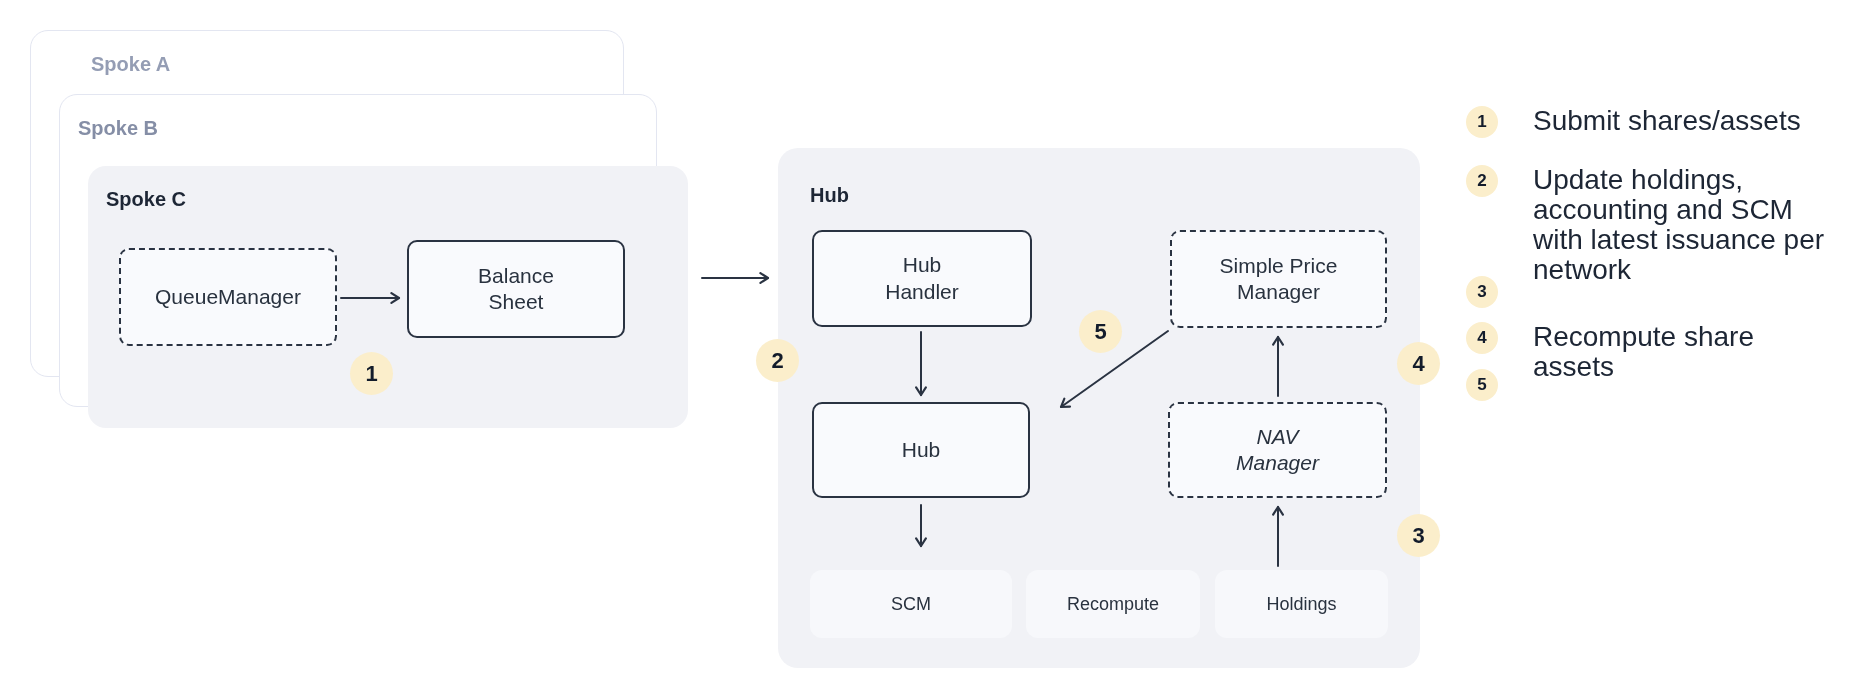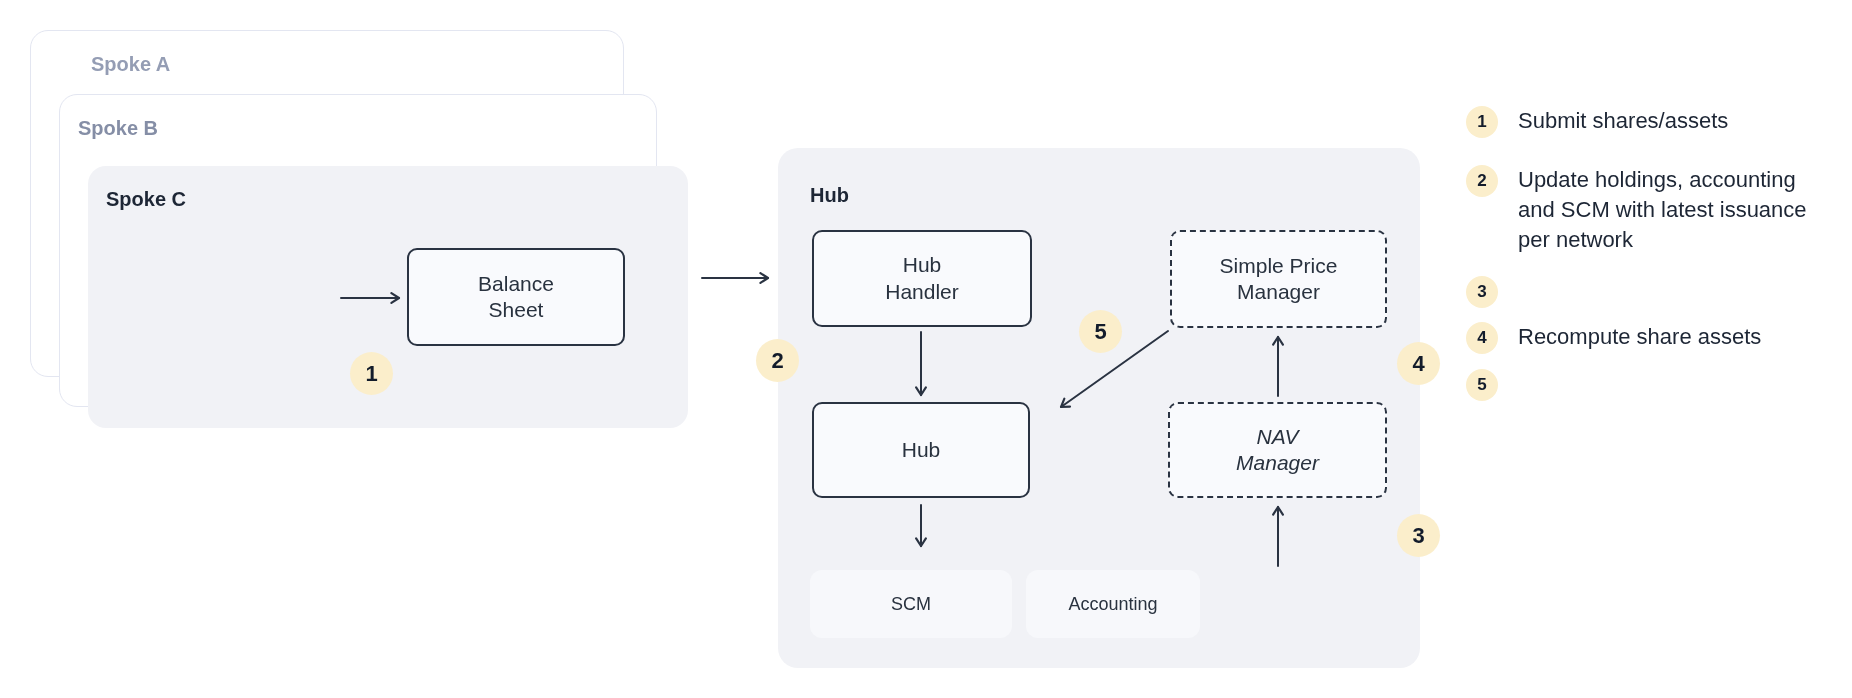--- a/index.html
+++ b/index.html
@@ -30,54 +30,56 @@
 
   .arrows{position:absolute; left:0; top:0; pointer-events:none;}
 
   .badge{position:absolute; width:43px; height:43px; border-radius:50%; background:var(--badge-fill);
          color:var(--badge-text); font-size:22px; font-weight:700; display:flex; align-items:center; justify-content:center;}
 
   .legend{position:absolute; left:1466px; top:0; width:380px; height:698px;}
   .legend-row{position:absolute; display:flex; align-items:flex-start;}
   .legend-badge{width:32px; height:32px; border-radius:50%; background:var(--badge-fill); color:var(--badge-text);
                 font-size:17px; font-weight:700; display:flex; align-items:center; justify-content:center; flex:0 0 32px;}
-  .legend-text{margin-left:20px; width:300px; font-size:22px; line-height:30px; color:var(--text-dark);}
+  .legend-text{margin-left:35px; width:300px; font-size:28px; line-height:30px; color:var(--text-dark);}
 </style>
 </head>
 <body>
 
 <div class="canvas">
 
   <div class="card" style="left:30px; top:30px; width:594px; height:347px;">
     <div class="card-title title-a">Spoke A</div>
   </div>
   <div class="card" style="left:59px; top:94px; width:598px; height:313px;">
     <div class="card-title title-b">Spoke B</div>
   </div>
   <div class="panel" style="left:88px; top:166px; width:600px; height:262px;">
     <div class="card-title title-dark">Spoke C</div>
   </div>
 
   <div class="panel" style="left:778px; top:148px; width:642px; height:520px; border-radius:20px;">
     <div class="hub-title">Hub</div>
   </div>
 
-  <div class="node solid" style="left:407px; top:248px; width:218px; height:98px;">Balance
+  <div class="node dashed" style="left:119px; top:248px; width:218px; height:98px;">QueueManager</div>
+  <div class="node solid" style="left:407px; top:240px; width:218px; height:98px;">Balance
 Sheet</div>
 
   <div class="node solid" style="left:812px; top:230px; width:220px; height:97px;">Hub
 Handler</div>
   <div class="node solid" style="left:812px; top:402px; width:218px; height:96px;">Hub</div>
   <div class="node dashed" style="left:1170px; top:230px; width:217px; height:98px;">Simple Price
 Manager</div>
   <div class="node dashed" style="left:1168px; top:402px; width:219px; height:96px;font-style:italic;">NAV
 Manager</div>
 
   <div class="tile" style="left:810px; top:570px; width:202px; height:68px;">SCM</div>
-  <div class="tile" style="left:1026px; top:570px; width:174px; height:68px;">Accounting</div>
+  <div class="tile" style="left:1026px; top:570px; width:174px; height:68px;">Recompute</div>
+  <div class="tile" style="left:1215px; top:570px; width:173px; height:68px;">Holdings</div>
 
   <svg class="arrows" width="1852" height="698" viewBox="0 0 1852 698">
     <defs>
       <marker id="ah" viewBox="0 0 12 12" refX="9" refY="6" markerWidth="13" markerHeight="13" orient="auto" markerUnits="userSpaceOnUse">
         <path d="M2,1.5 L9,6 L2,10.5" fill="none" stroke="#2a3342" stroke-width="2" stroke-linecap="round" stroke-linejoin="round"></path>
       </marker>
     </defs>
     <g stroke="#2a3342" stroke-width="2" stroke-linecap="round" fill="none">
       <line x1="341" y1="298" x2="399" y2="298" marker-end="url(#ah)"></line>
       <line x1="702" y1="278" x2="768" y2="278" marker-end="url(#ah)"></line>

